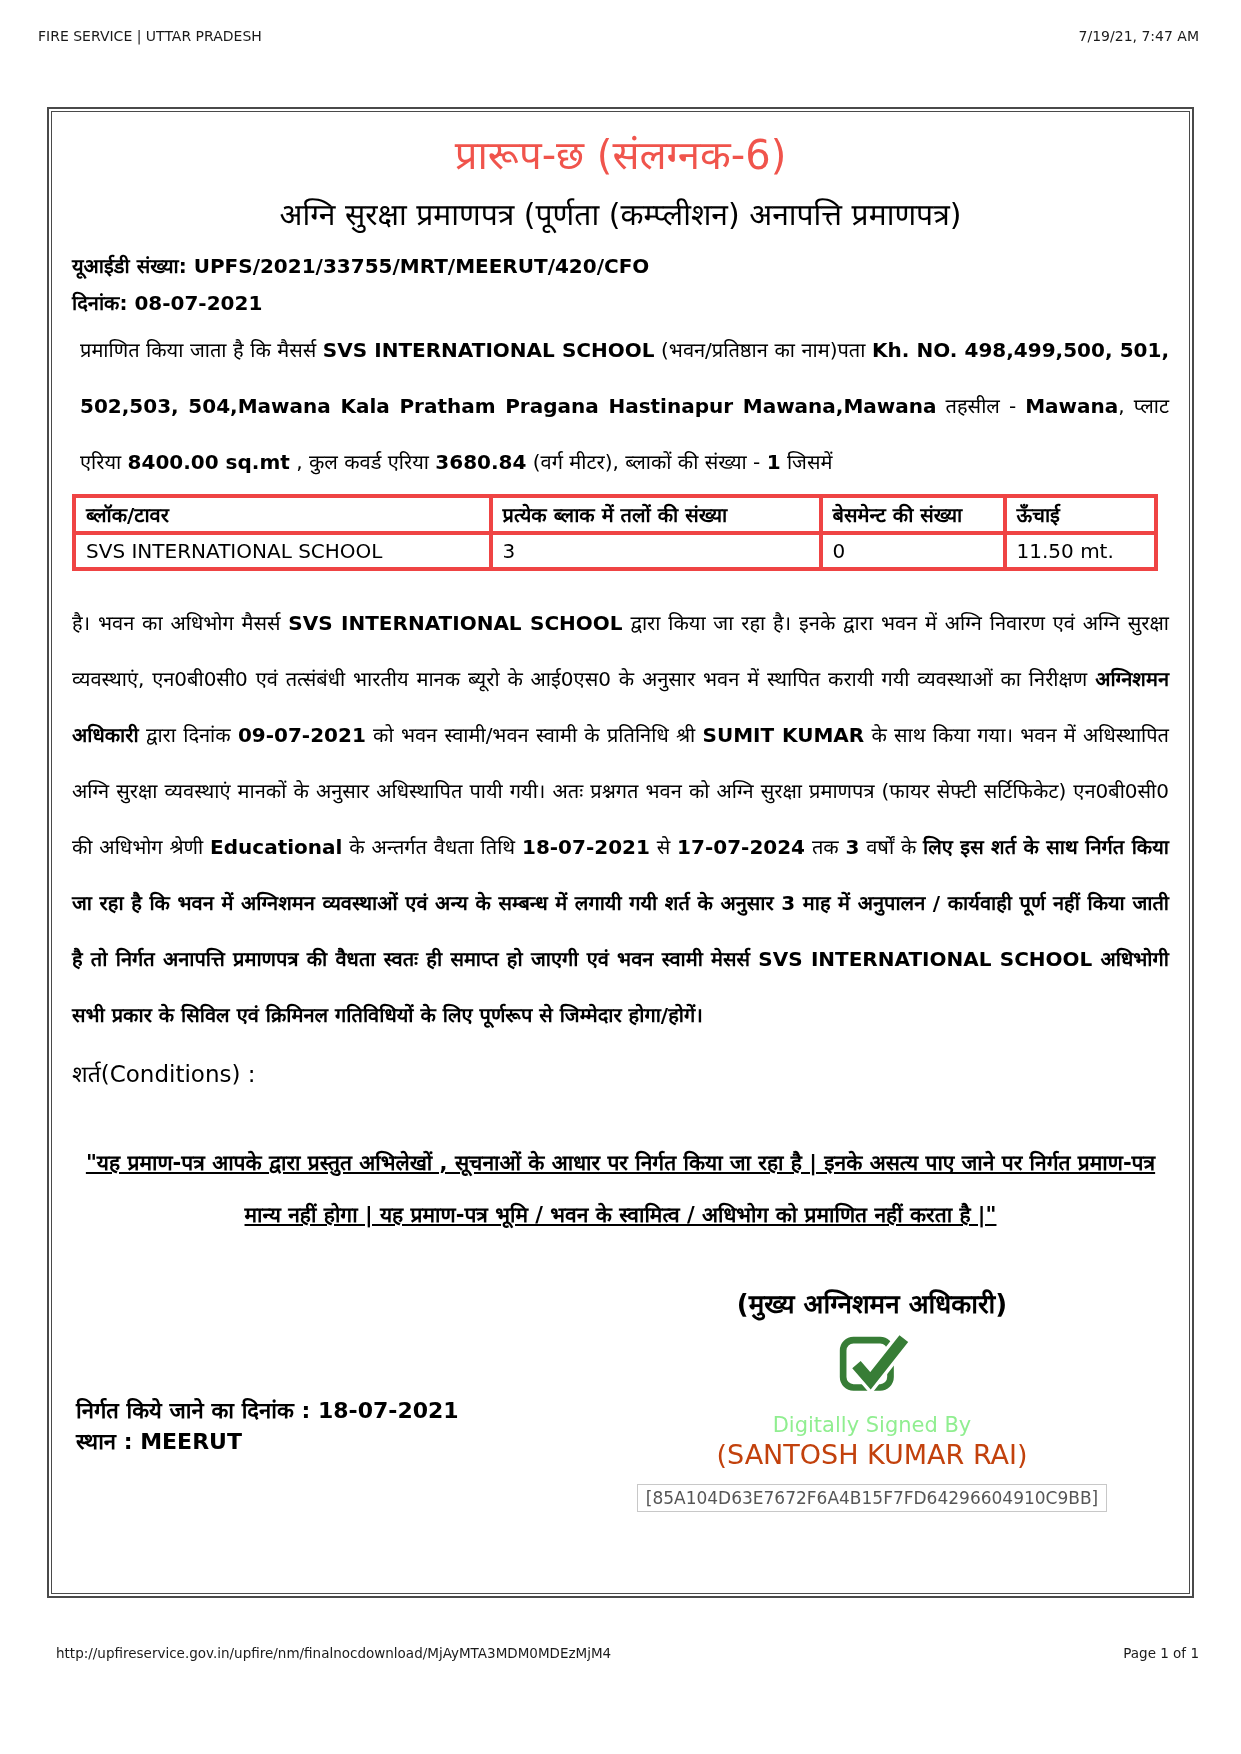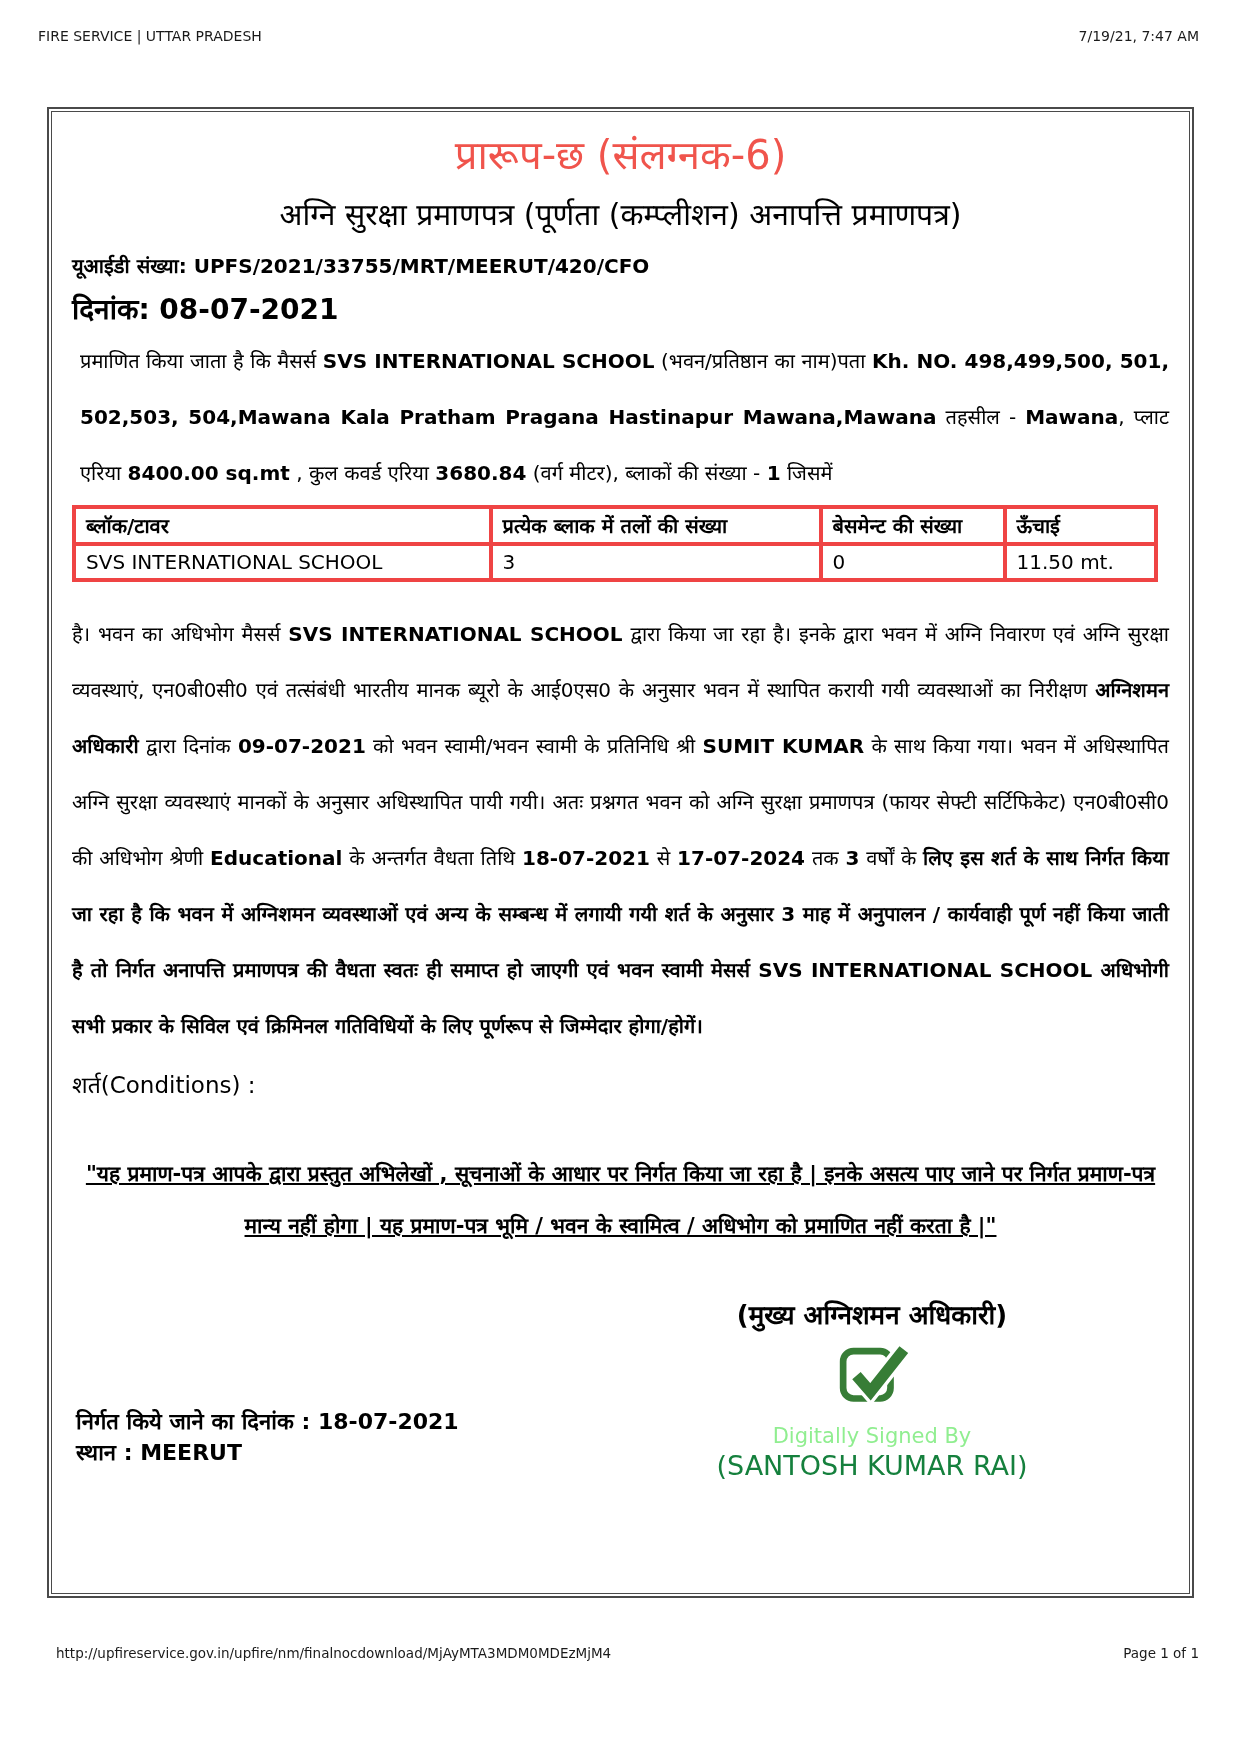--- a/index.html
+++ b/index.html
@@ -18,21 +18,21 @@
     position:absolute; left:47px; top:107px; width:1147px; height:1491px;
     border:2px solid #4a4a4a; padding:2px; background:#fff;
   }
   .doc-box-inner {
     width:100%; height:100%; border:1px solid #4a4a4a;
     padding:8px 20px 0 20px; overflow:hidden;
   }
   .form-title { text-align:center; font-size:40px; color:#F0544C; margin-top:6px; }
   .main-title { text-align:center; font-size:30px; margin-top:12px; }
   .uid-line  { font-weight:bold; font-size:20px; margin-top:18px; }
-  .date-line { font-weight:bold; font-size:28px; margin-top:10px; }
+  .date-line { font-weight:bold; font-size:20px; margin-top:10px; }
   .para { font-size:20px; line-height:56px; text-align:justify; }
   .para-1 { margin-top:6px;margin-left:8px; }
   .para-2 { margin-top:24px; }
   .bold { font-weight:bold; }
   .info-table { width:99%; border-collapse:collapse; margin-top:4px; }
   .info-table th, .info-table td {
     border:4px solid #ef4444; text-align:left; padding:3px 10px; font-size:20px;
   }
   .info-table th { font-weight:bold; }
   .info-table td { height:36px; }
@@ -47,21 +47,21 @@
   .issued-block {
     position:absolute; left:4px; top:118px;
     font-weight:bold; font-size:22px; line-height:31px;
   }
   .sign-block { position:absolute; left:555px; width:490px; text-align:center; }
   .sign-label { font-size:19px; font-weight:bold; }
   .officer-title { font-size:26px; font-weight:bold; margin-top:8px; }
   .check-icon { margin-top:8px; }
   .check-icon svg { width:74px; height:74px; }
   .digitally { font-size:21px; color:#90EE90; margin-top:6px; }
-  .signer-name { font-size:27px; color:#15803d; margin-top:2px; }
+  .signer-name { font-size:27px; color:#c2410c; margin-top:2px; }
   .hash-box {
     display:inline-block; border:1px solid #c8c8c8; color:#555;
     font-size:17px; padding:3px 8px; margin-top:14px; background:#fff;
   }
   .print-footer {
     position:absolute; top:1645px; left:56px; right:42px;
     display:flex; justify-content:space-between;
     font-size:13.5px; color:#1a1a1a;
   }
 </style>
@@ -126,20 +126,23 @@
         <div class="officer-title">(मुख्य अग्निशमन अधिकारी)</div>
         <div class="check-icon">
           <svg viewBox="0 0 100 100" aria-hidden="true">
             <rect x="11" y="15" width="64" height="64" rx="14" fill="none" stroke-width="9" stroke="#377D36"></rect>
             <path d="M29 48 L48 70 L93 13" fill="none" stroke="#ffffff" stroke-width="24"></path>
             <path d="M29 48 L48 70 L93 13" fill="none" stroke-width="15" stroke="#377D36"></path>
           </svg>
         </div>
         <div class="digitally">Digitally Signed By</div>
         <div class="signer-name">(SANTOSH KUMAR RAI)</div>
+        <div>
+          <span class="hash-box">[85A104D63E7672F6A4B15F7FD64296604910C9BB]</span>
+        </div>
 
       </div>
 
     </div>
 
   </div>
 </div>
 
 <div class="print-footer">
   <span>http://upfireservice.gov.in/upfire/nm/finalnocdownload/MjAyMTA3MDM0MDEzMjM4</span>

